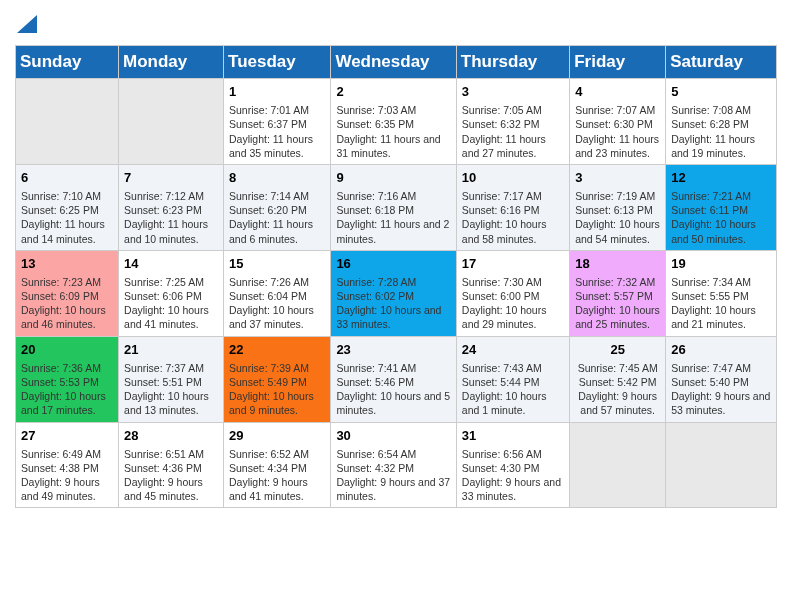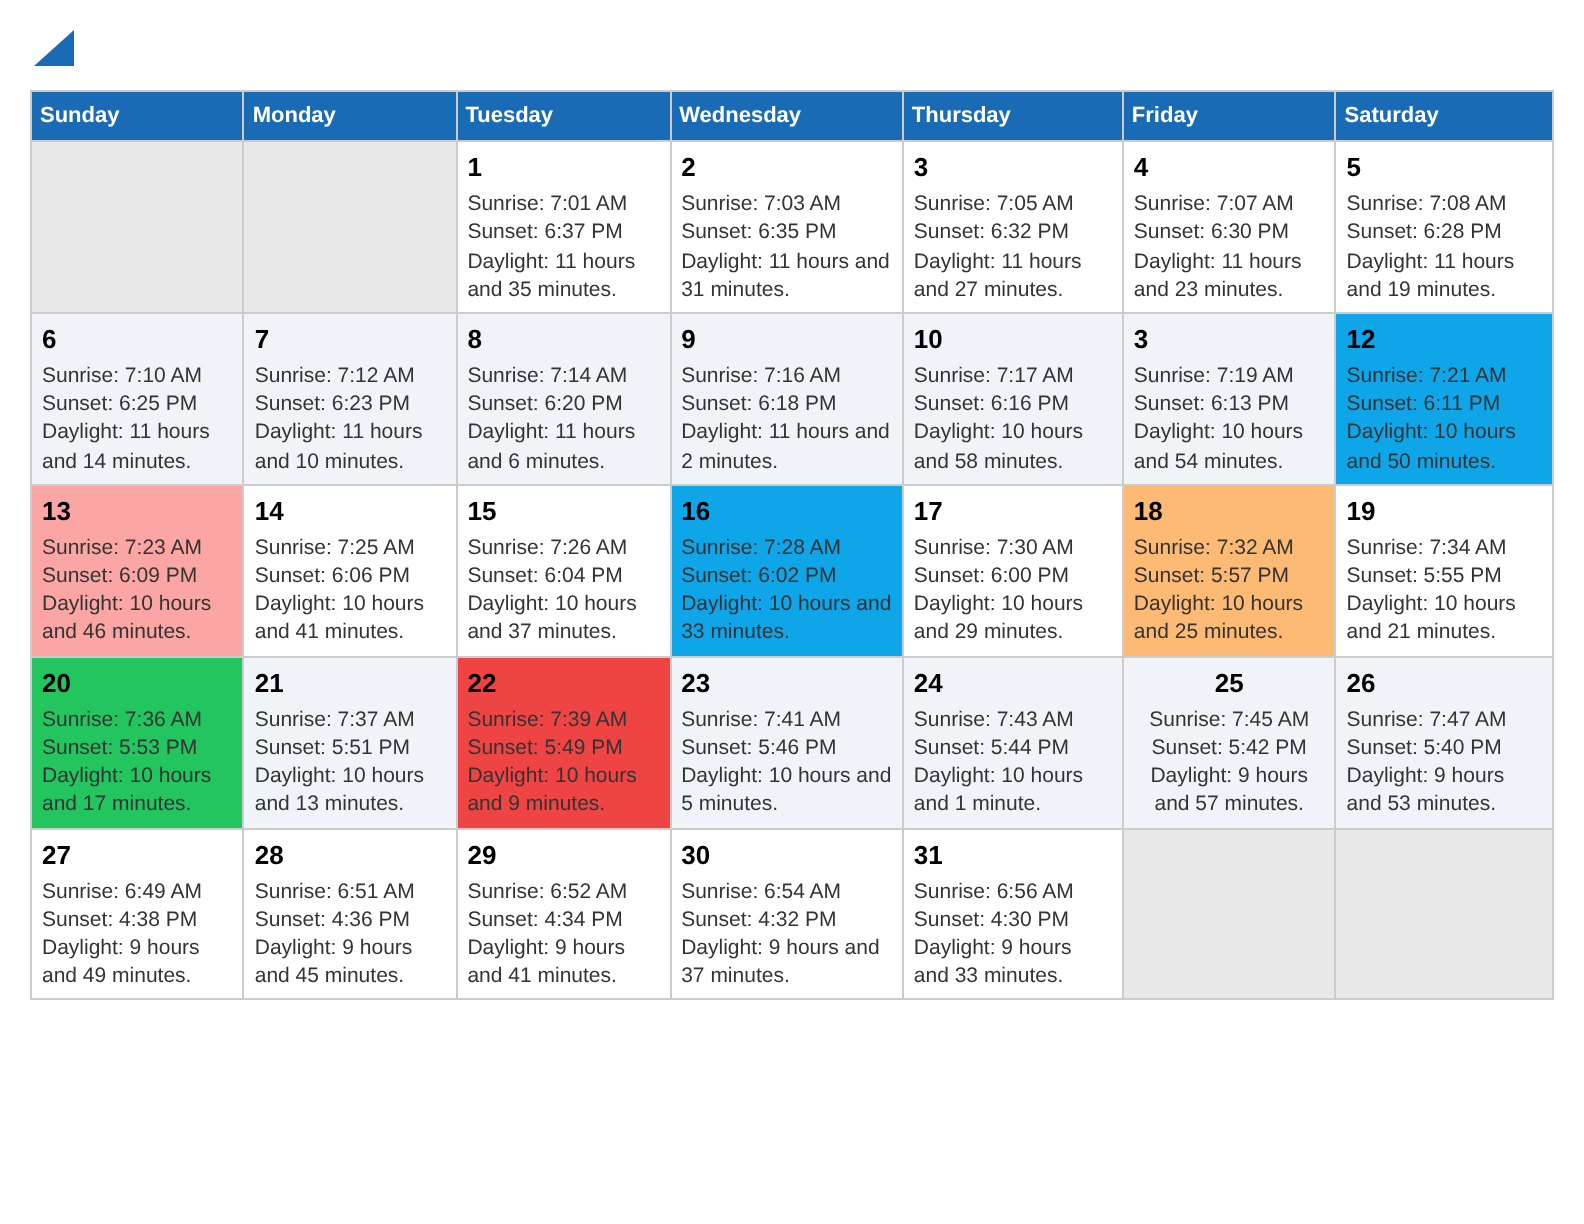--- a/index.html
+++ b/index.html
@@ -45,21 +45,21 @@
       color: #333;
     }
     table {
       width: 100%;
       border-collapse: collapse;
       font-size: 11px;
     }
     thead tr th {
       background: #1a6bb5;
       color: #fff;
-      font-size: 11px;
+      font-size: 17px;
       font-weight: bold;
       padding: 6px 4px;
       border: 1px solid #ccc;
       text-align: left;
     }
     tbody tr td {
       border: 1px solid #ccc;
       padding: 4px 5px;
       vertical-align: top;
       min-height: 70px;
@@ -186,39 +186,39 @@
           <div class="cell-info">Sunrise: 7:26 AM<br>Sunset: 6:04 PM<br>Daylight: 10 hours and 37 minutes.</div>
         </td>
         <td style="background: #0ea5e9; margin-top: 32px;">
           <span class="day-num">16</span>
           <div class="cell-info">Sunrise: 7:28 AM<br>Sunset: 6:02 PM<br>Daylight: 10 hours and 33 minutes.</div>
         </td>
         <td style="background: rgb(255, 255, 255);">
           <span class="day-num">17</span>
           <div class="cell-info">Sunrise: 7:30 AM<br>Sunset: 6:00 PM<br>Daylight: 10 hours and 29 minutes.</div>
         </td>
-        <td style="background: #fdba74;">
+        <td style="background: #f0abfc;">
           <span class="day-num">18</span>
           <div class="cell-info">Sunrise: 7:32 AM<br>Sunset: 5:57 PM<br>Daylight: 10 hours and 25 minutes.</div>
         </td>
         <td style="background: rgb(255, 255, 255);">
           <span class="day-num">19</span>
           <div class="cell-info">Sunrise: 7:34 AM<br>Sunset: 5:55 PM<br>Daylight: 10 hours and 21 minutes.</div>
         </td>
       </tr>
       <tr>
         <td style="background: #22c55e;">
           <span class="day-num">20</span>
           <div class="cell-info">Sunrise: 7:36 AM<br>Sunset: 5:53 PM<br>Daylight: 10 hours and 17 minutes.</div>
         </td>
         <td style="background: rgb(240, 244, 248); margin-left: 12px;">
           <span class="day-num">21</span>
           <div class="cell-info">Sunrise: 7:37 AM<br>Sunset: 5:51 PM<br>Daylight: 10 hours and 13 minutes.</div>
         </td>
-        <td style="background: #ef4444;">
+        <td style="background: #f97316;">
           <span class="day-num">22</span>
           <div class="cell-info">Sunrise: 7:39 AM<br>Sunset: 5:49 PM<br>Daylight: 10 hours and 9 minutes.</div>
         </td>
         <td style="background: rgb(240, 244, 248);">
           <span class="day-num">23</span>
           <div class="cell-info">Sunrise: 7:41 AM<br>Sunset: 5:46 PM<br>Daylight: 10 hours and 5 minutes.</div>
         </td>
         <td style="background: rgb(240, 244, 248);">
           <span class="day-num">24</span>
           <div class="cell-info">Sunrise: 7:43 AM<br>Sunset: 5:44 PM<br>Daylight: 10 hours and 1 minute.</div>

